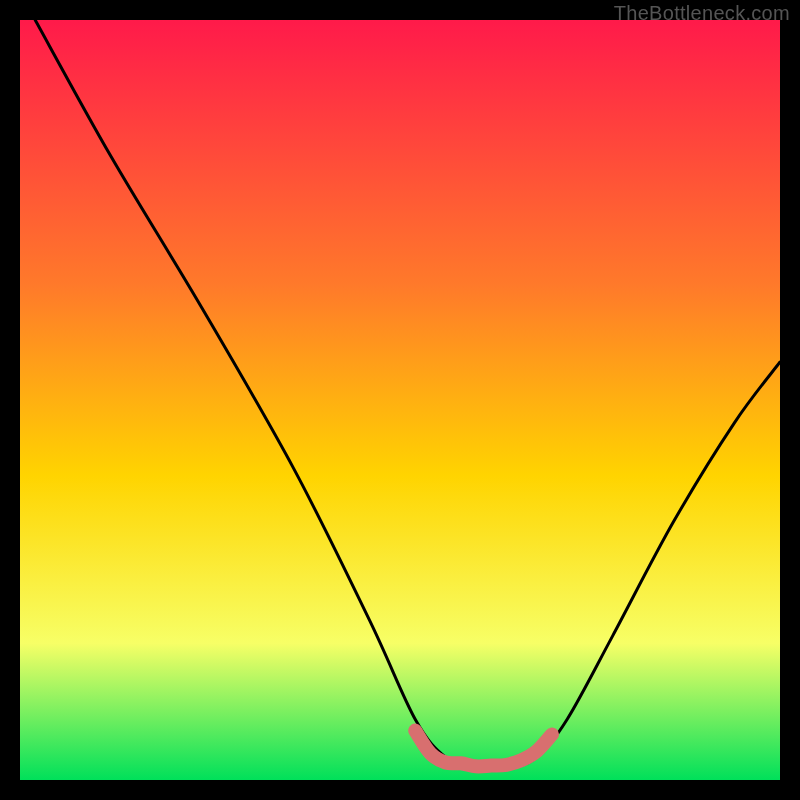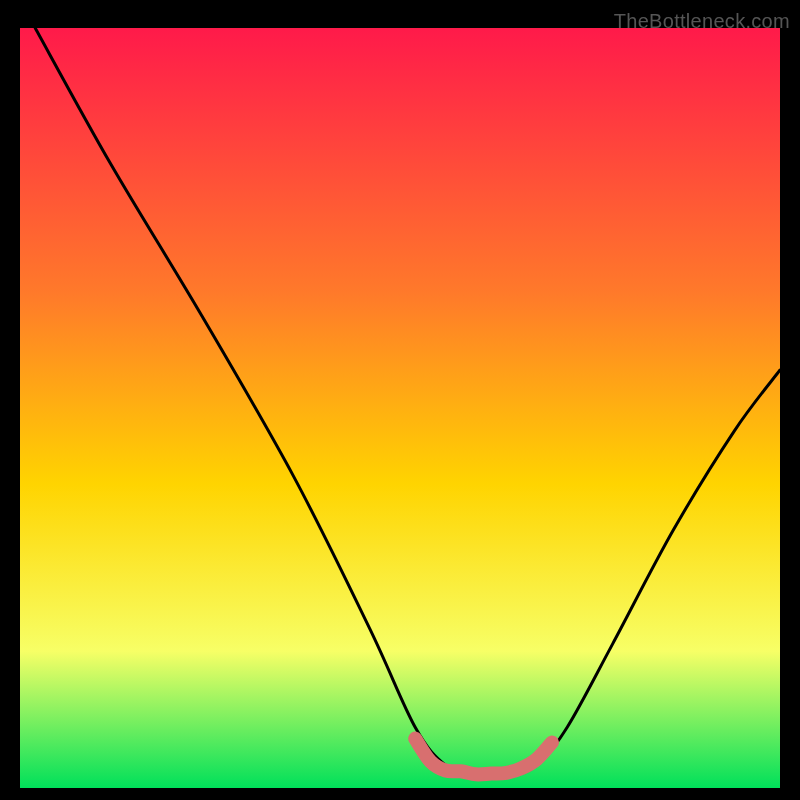--- a/index.html
+++ b/index.html
@@ -6,21 +6,21 @@
     margin: 0;
     padding: 0;
     width: 800px;
     height: 800px;
     background: #000;
     overflow: hidden;
     font-family: Arial, Helvetica, sans-serif;
   }
   .frame {
     position: absolute;
-    left: 0; top: 8px;
+    left: 0; top: 0;
     width: 800px;
     height: 640px;
     background: #000;
   }
   .plot {
     position: absolute;
     left: 20px;
     top: 20px;
     width: 760px;
     height: 760px;

